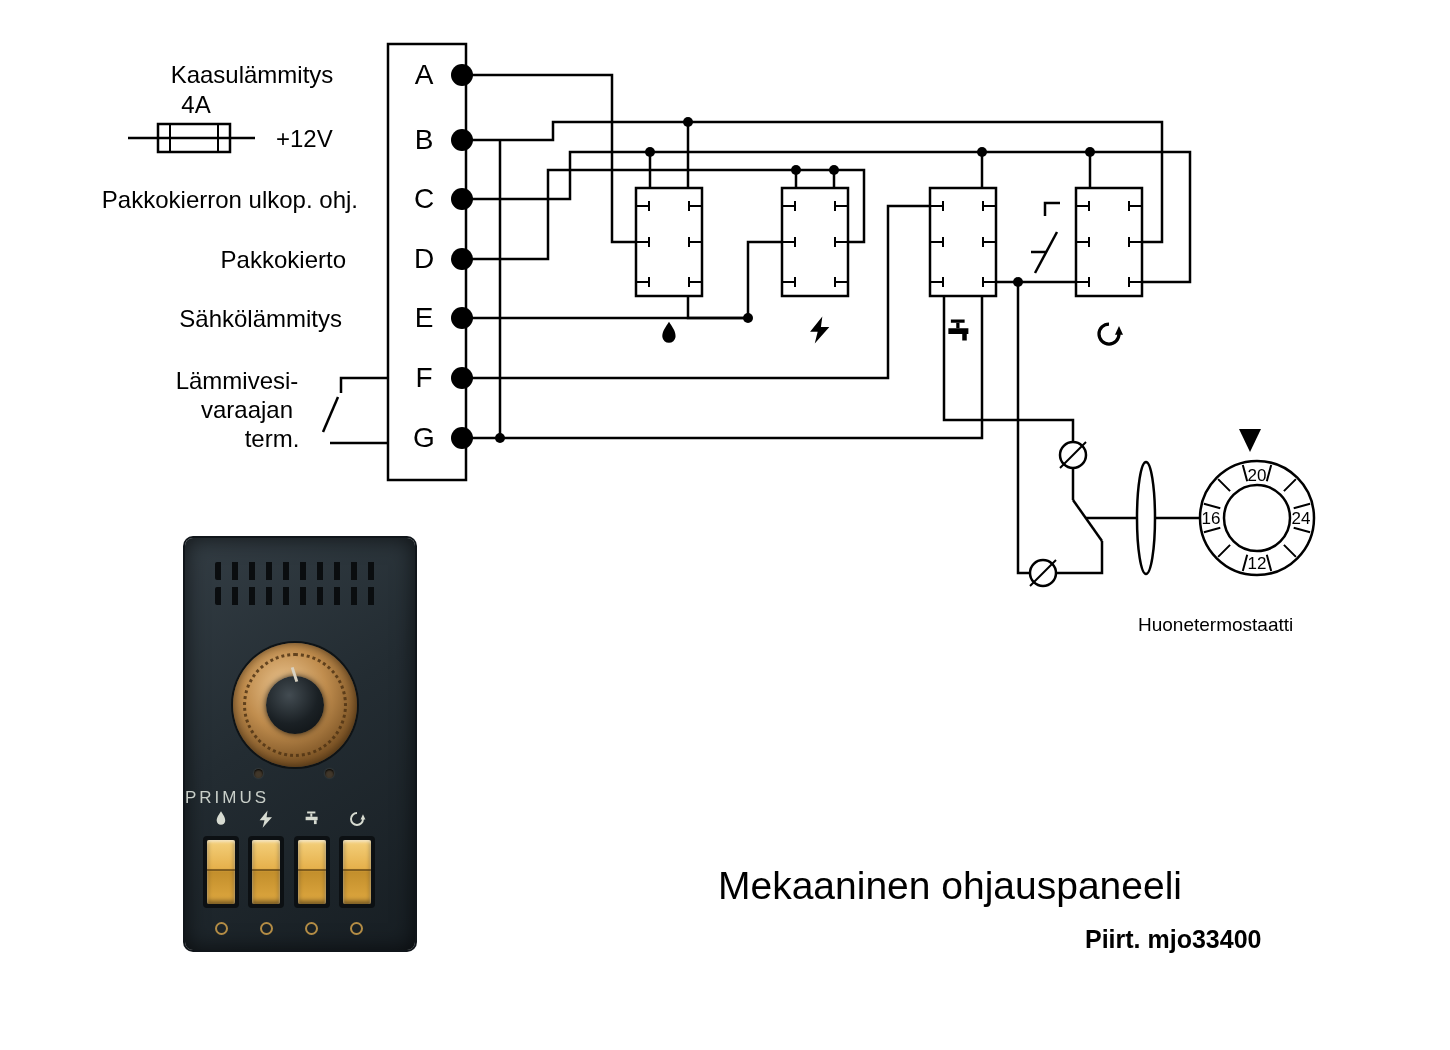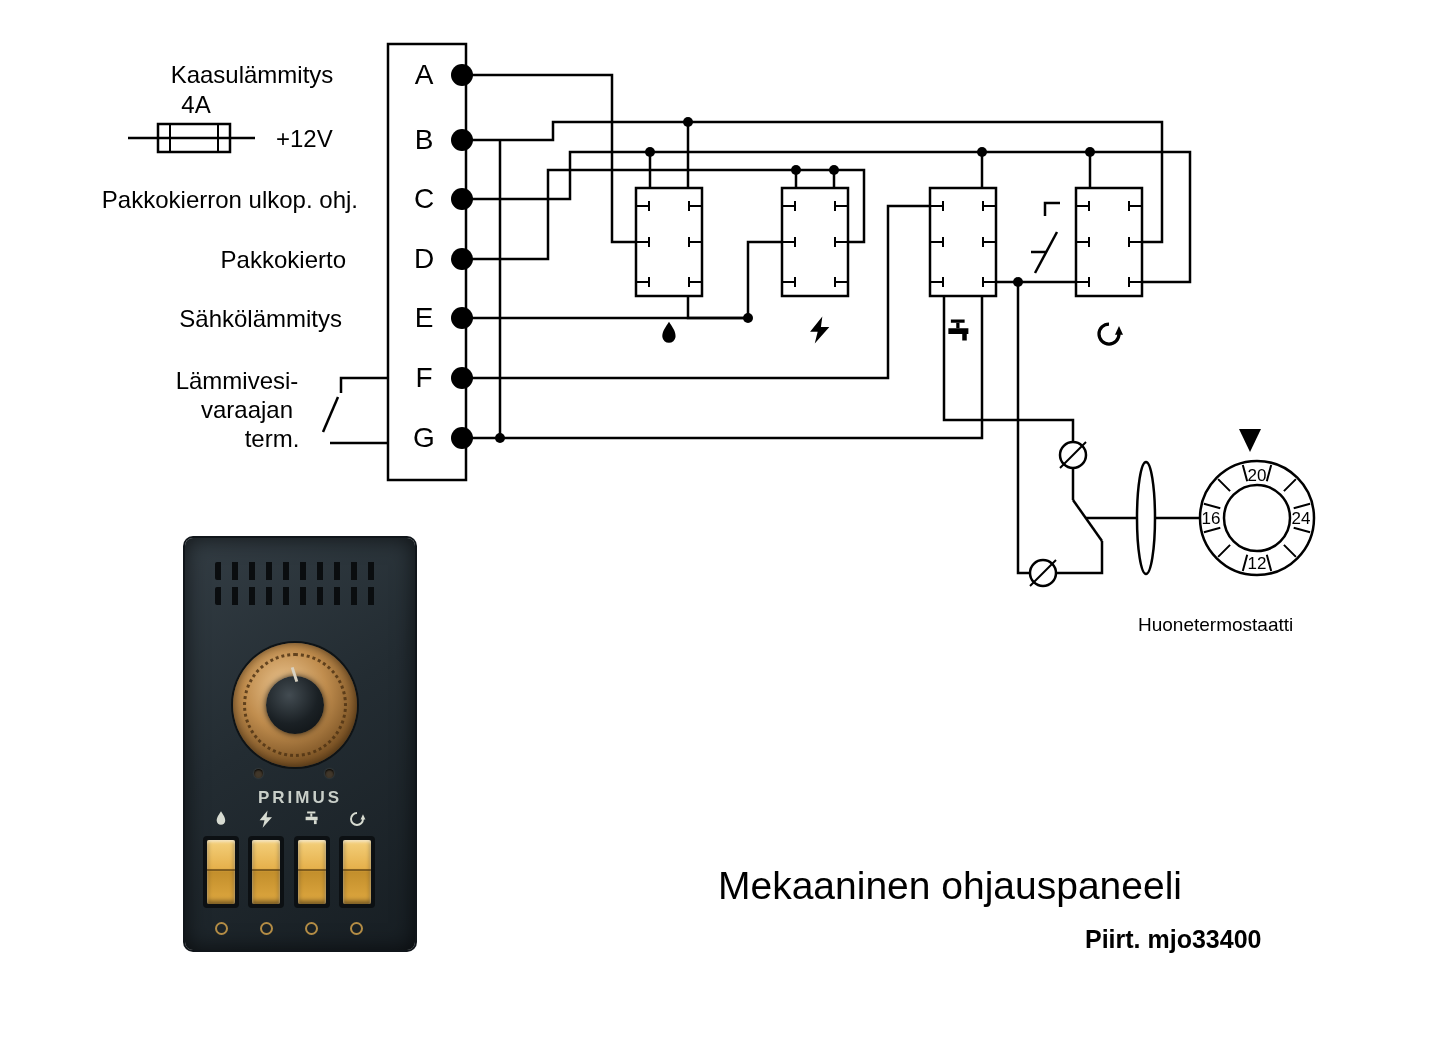--- a/index.html
+++ b/index.html
@@ -52,22 +52,22 @@
     content:""; position:absolute; left:27px; top:-9px; width:3px; height:15px;
     background:#d9d2c2; transform:rotate(-18deg);
   }
   .screw {
     position:absolute; width:9px; height:9px; border-radius:50%;
     background:#41372a; box-shadow: inset 0 1px 2px #000, 0 0 2px #5a5a52;
   }
   .screw.s1 { left:69px; top:231px; }
   .screw.s2 { left:140px; top:231px; }
   .brand {
-    position:absolute; top:250px; width:100%; text-align:center;
-    color:#c9cfc9; font-weight:bold; font-size:17px; letter-spacing:3px;
+    position:absolute; top:250px; width:100%; text-align:left;
+    color:#c9cfc9; font-weight:normal; font-size:17px; letter-spacing:3px;
   }
   .panel-icons, .switches, .orow {
     position:absolute; left:18px; width:172px;
     display:flex; justify-content:space-between;
   }
   .panel-icons { top:272px; }
   .picon-cell { width:36px; display:flex; justify-content:center; color:#d7dbd1; }
   .switches { top:298px; height:72px; }
   .switch {
     width:36px; height:72px; background:#0c1013; border-radius:4px;

